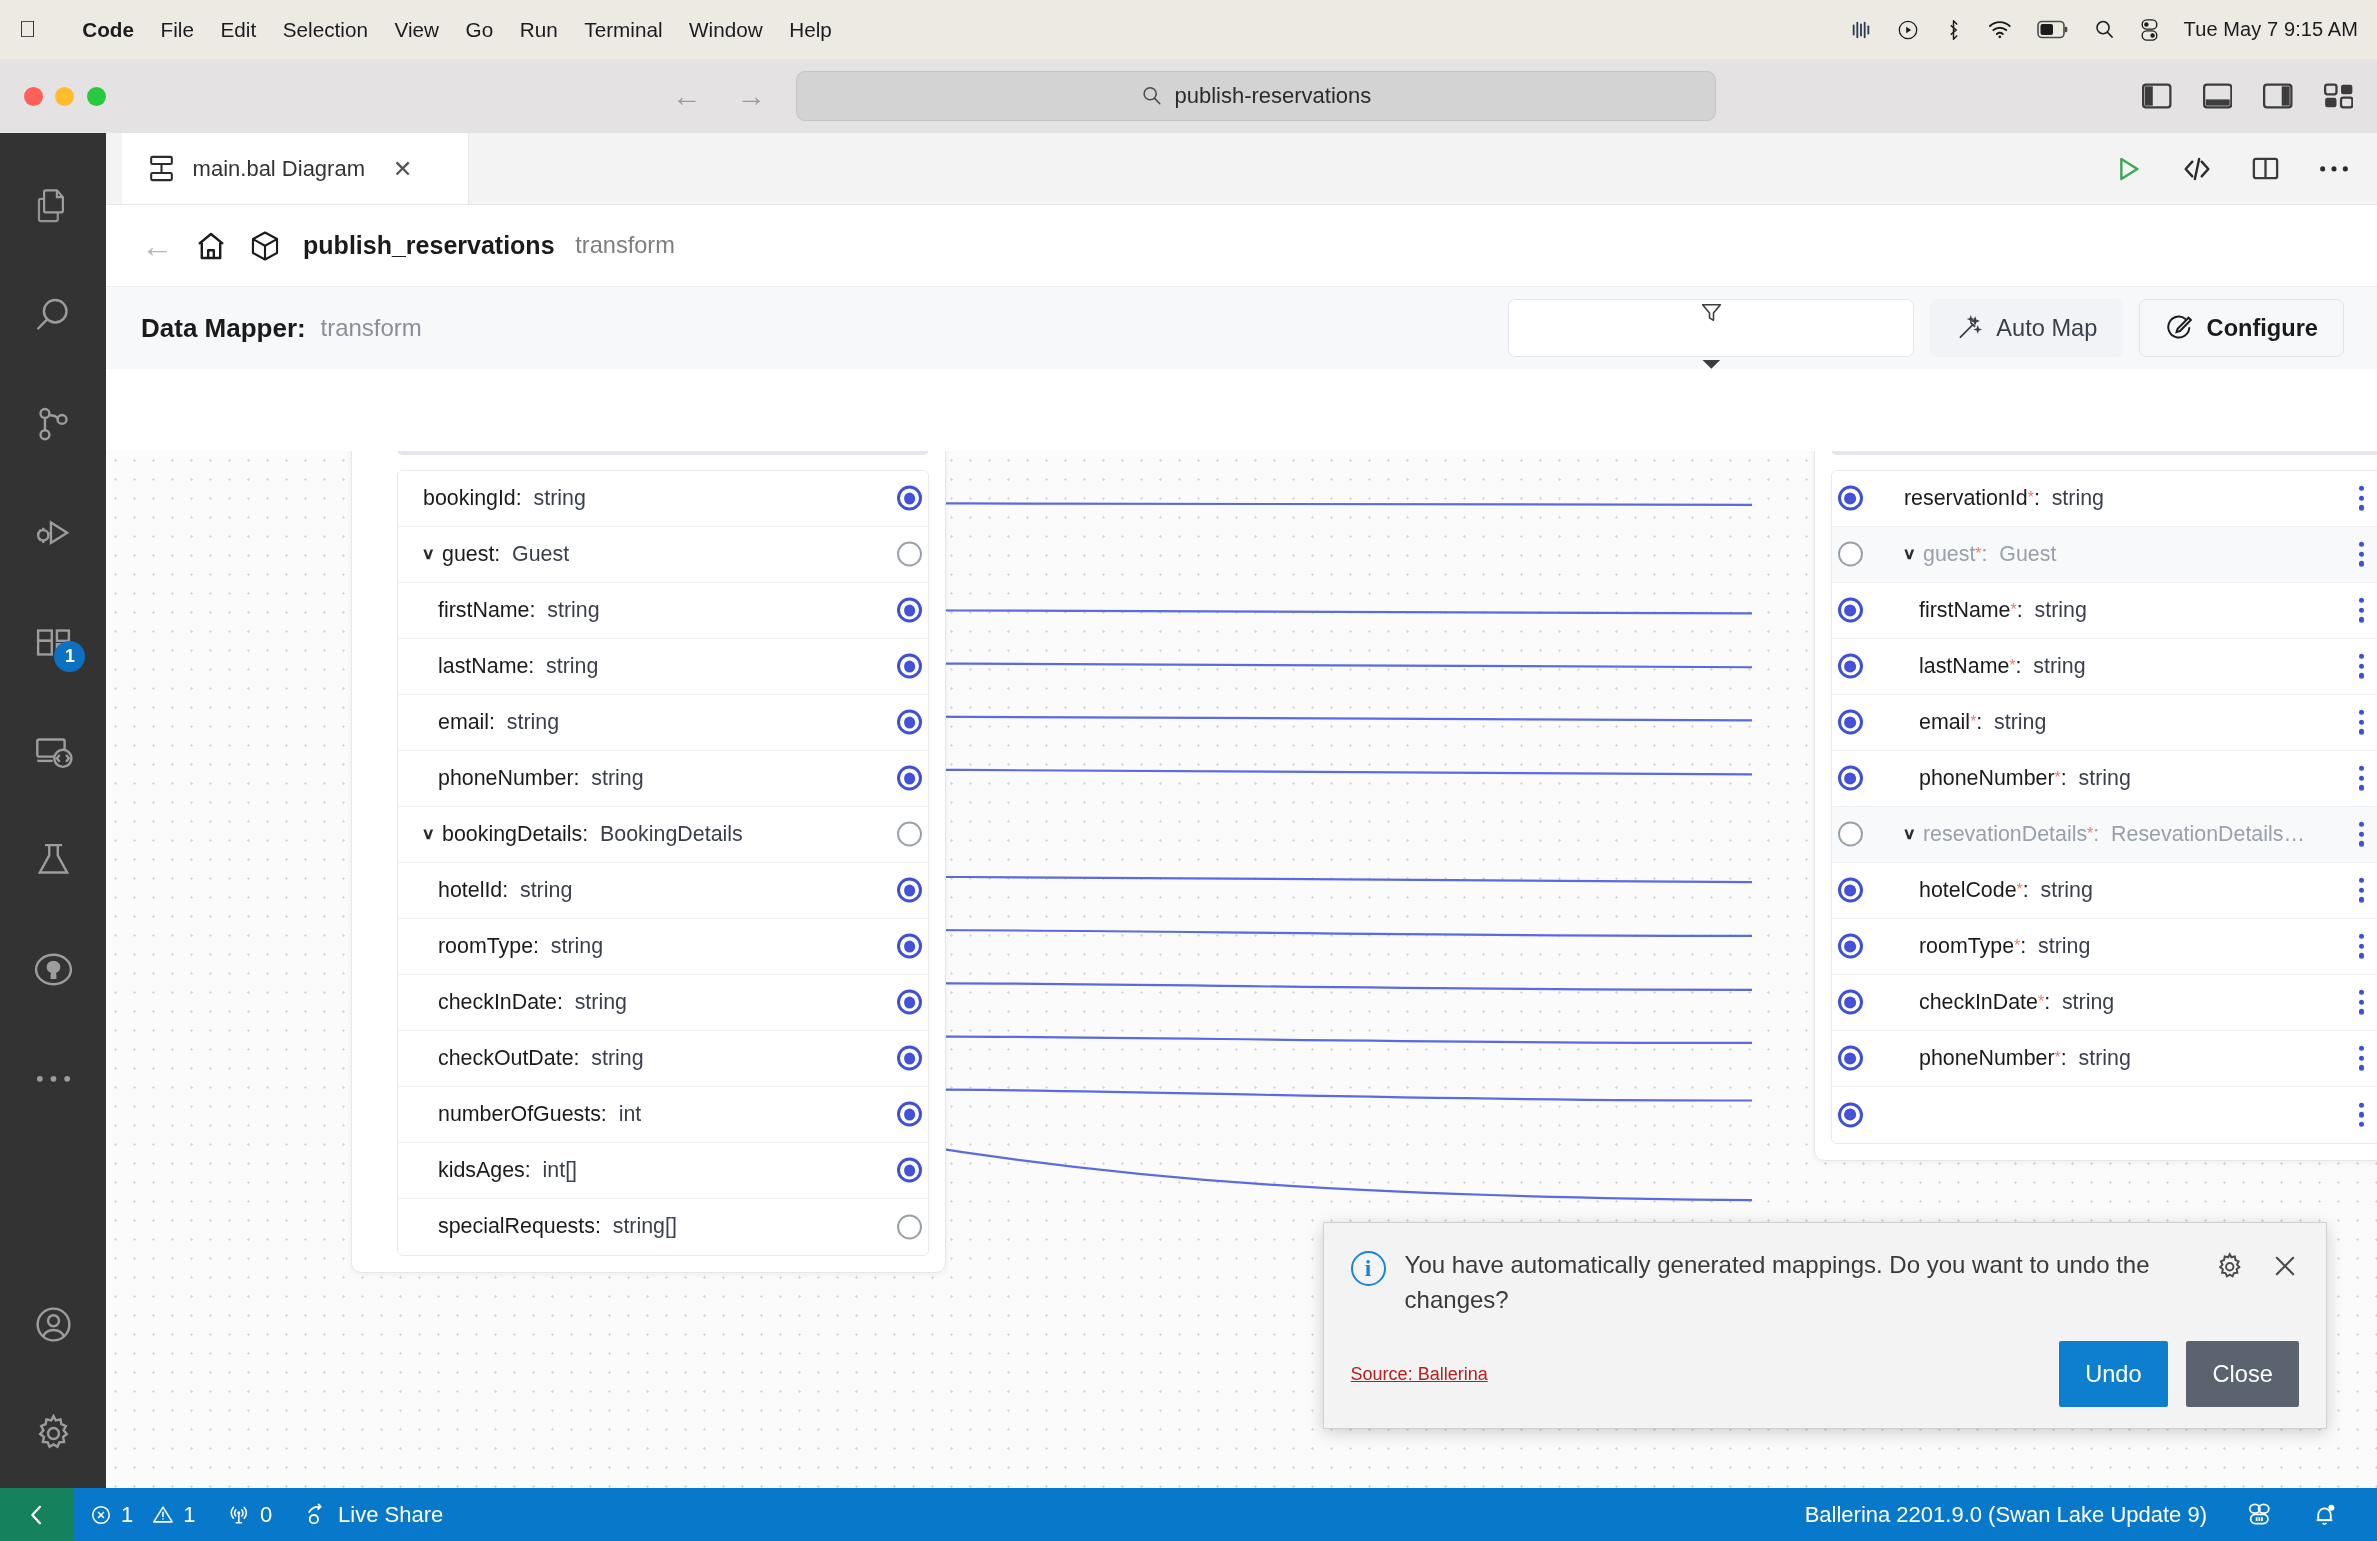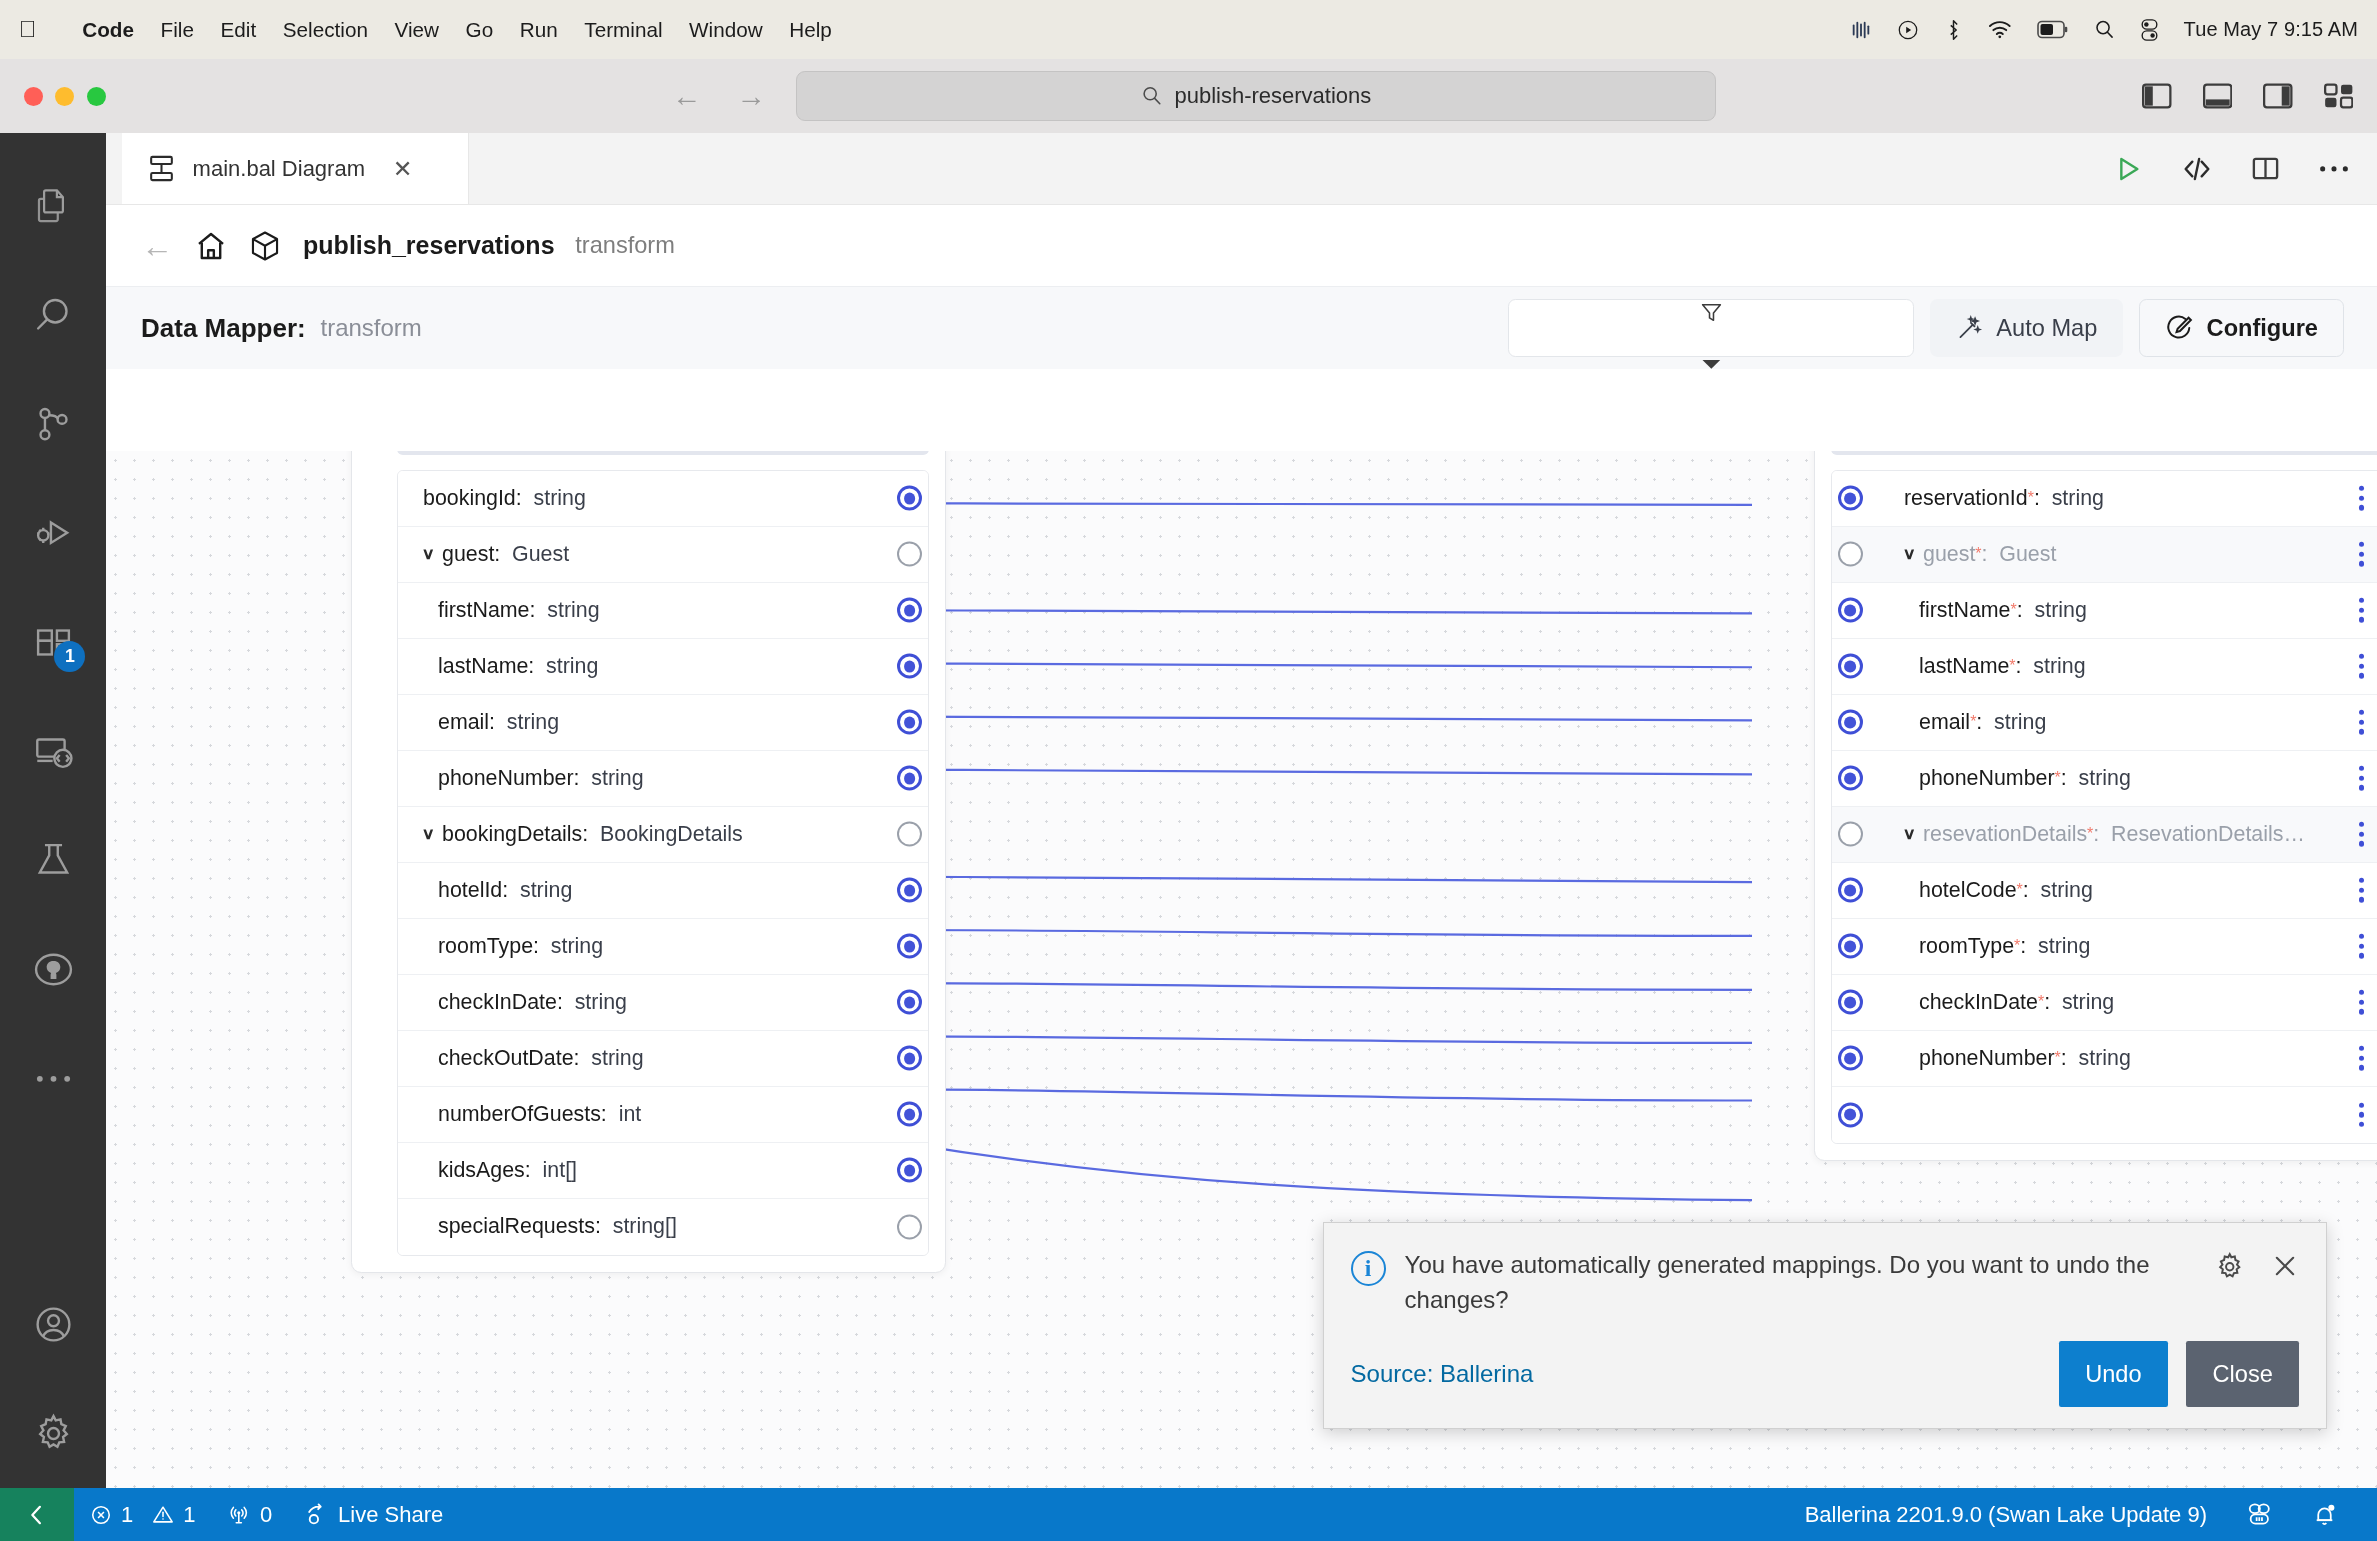--- a/index.html
+++ b/index.html
@@ -218,21 +218,21 @@
   .toast-info {
     width: 35px; height: 35px; border-radius: 50%;
     border: 2.2px solid #1a85d6; color: #1a85d6;
     display: flex; align-items: center; justify-content: center;
     font-size: 23.6px; font-weight: bold; font-family: "Liberation Serif", serif;
     flex: 0 0 auto; margin-top: 3px;
   }
   .toast-msg { font-size: 24px; line-height: 1.45; color: #3a3a3a; max-width: 805px; }
   .toast-icons { margin-left: auto; display: flex; gap: 26.6px; align-items: flex-start; padding-top: 4.4px; }
   .toast-bottom { margin-top: auto; display: flex; align-items: center; }
-  .toast-source { font-size: 24px; color: #0369a1; }
+  .toast-source { font-size: 18px; color: #b91c1c; text-decoration: underline; }
   .toast-btns { margin-left: auto; display: flex; gap: 17.7px; }
   .btn {
     height: 66px; padding: 0 26.6px; border: none; border-radius: 2.2px;
     font-size: 23.6px; color: #ffffff; display: flex; align-items: center;
     font-family: "Liberation Sans", sans-serif;
   }
   .btn.primary { background: #0d7fce; }
   .btn.secondary { background: #5b6370; }
 
   

